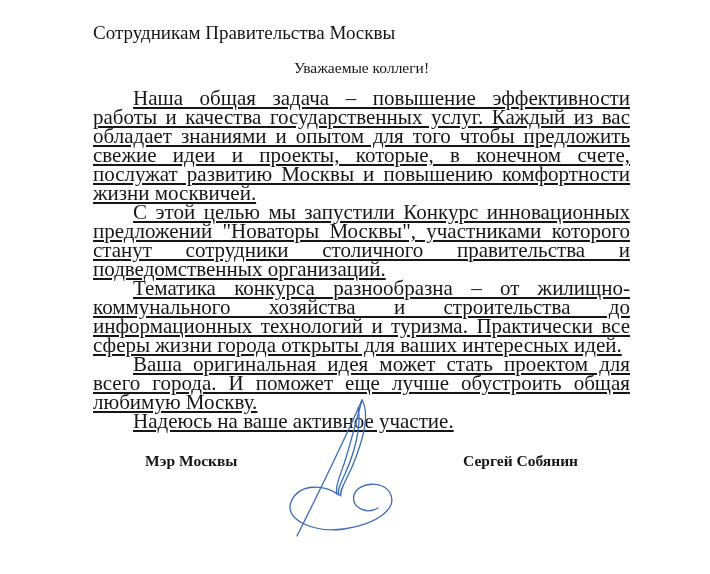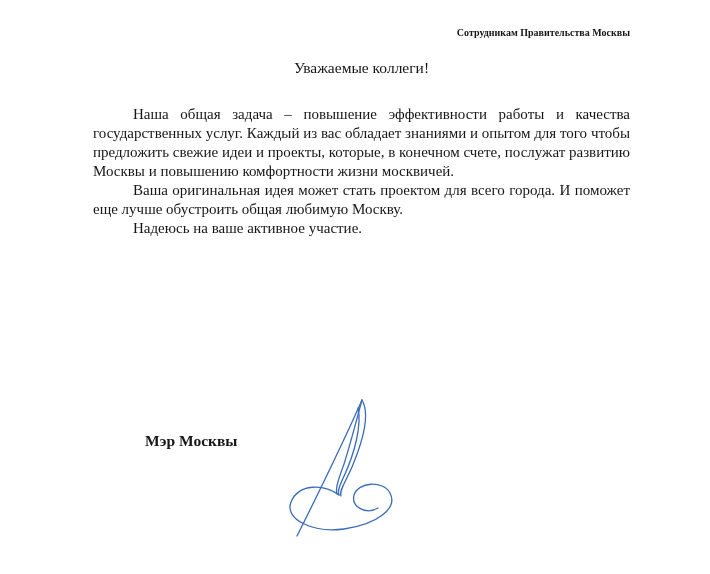--- a/index.html
+++ b/index.html
@@ -16,42 +16,42 @@
     color: #161616;
     overflow: hidden;
   }
   .content {
     position: absolute;
     left: 93px;
     top: 22px;
     width: 537px;
   }
   .recipient {
-    text-align: right;
-    font-size: 10px;
+    text-align: left;
+    font-size: 19px;
     line-height: 21px;
-    font-weight: bold;
   }
   .salutation {
     text-align: center;
     font-size: 15.5px;
     margin-top: 16px;
-    margin-bottom: 28px;
+    margin-bottom: 12px;
   }
   .body-text p {
     margin: 0;
-    font-size: 15px;
+    font-size: 21px;
     line-height: 19px;
     text-align: justify;
     text-indent: 40px;
+    text-decoration: underline;
   }
   .sign-row {
     position: absolute;
     left: 93px;
-    top: 432px;
+    top: 452px;
     width: 537px;
     display: flex;
     justify-content: space-between;
     padding: 0 52px 0 52px;
     box-sizing: border-box;
     font-size: 15.5px;
     font-weight: bold;
   }
   .signature-svg {
     position: absolute;
@@ -70,27 +70,30 @@
 <body>
 
 <div class="page">
   <div class="content">
     <div class="recipient">
       <div>Сотрудникам Правительства Москвы</div>
     </div>
     <div class="salutation">Уважаемые коллеги!</div>
     <div class="body-text">
       <p>Наша общая задача – повышение эффективности работы и качества государственных услуг. Каждый из вас обладает знаниями и опытом для того чтобы предложить свежие идеи и проекты, которые, в конечном счете, послужат развитию Москвы и повышению комфортности жизни москвичей.</p>
+      <p>С этой целью мы запустили Конкурс инновационных предложений "Новаторы Москвы", участниками которого станут сотрудники столичного правительства и подведомственных организаций.</p>
+      <p>Тематика конкурса разнообразна – от жилищно-коммунального хозяйства и строительства до информационных технологий и туризма. Практически все сферы жизни города открыты для ваших интересных идей.</p>
       <p>Ваша оригинальная идея может стать проектом для всего города. И поможет еще лучше обустроить общая любимую Москву.</p>
       <p>Надеюсь на ваше активное участие.</p>
     </div>
   </div>
 
   <div class="sign-row">
     <span>Мэр Москвы</span>
+    <span>Сергей Собянин</span>
   </div>
 
   <svg class="signature-svg" viewBox="0 0 132 150" aria-hidden="true">
     <path d="M 16 146 C 35 108 58 62 81 10 C 88 22 84 46 71 77 C 64 93 58 101 60 106" stroke="#3a6cb8"></path>
     <path d="M 77 18 C 81 36 73 64 64 84 C 59 95 56 101 58 105" stroke="#3a6cb8"></path>
     <path d="M 58 105 C 43 94 18 93 10 112 C 3 130 33 143 63 139 C 97 134 117 118 109 103 C 102 90 77 92 73 105 C 70 117 85 125 97 118" stroke="#3a6cb8"></path>
     <path d="M 81 10 C 76 28 70 52 63 74 C 58 88 54 98 56 104" stroke="#3a6cb8"></path>
   </svg>
 </div>
 

